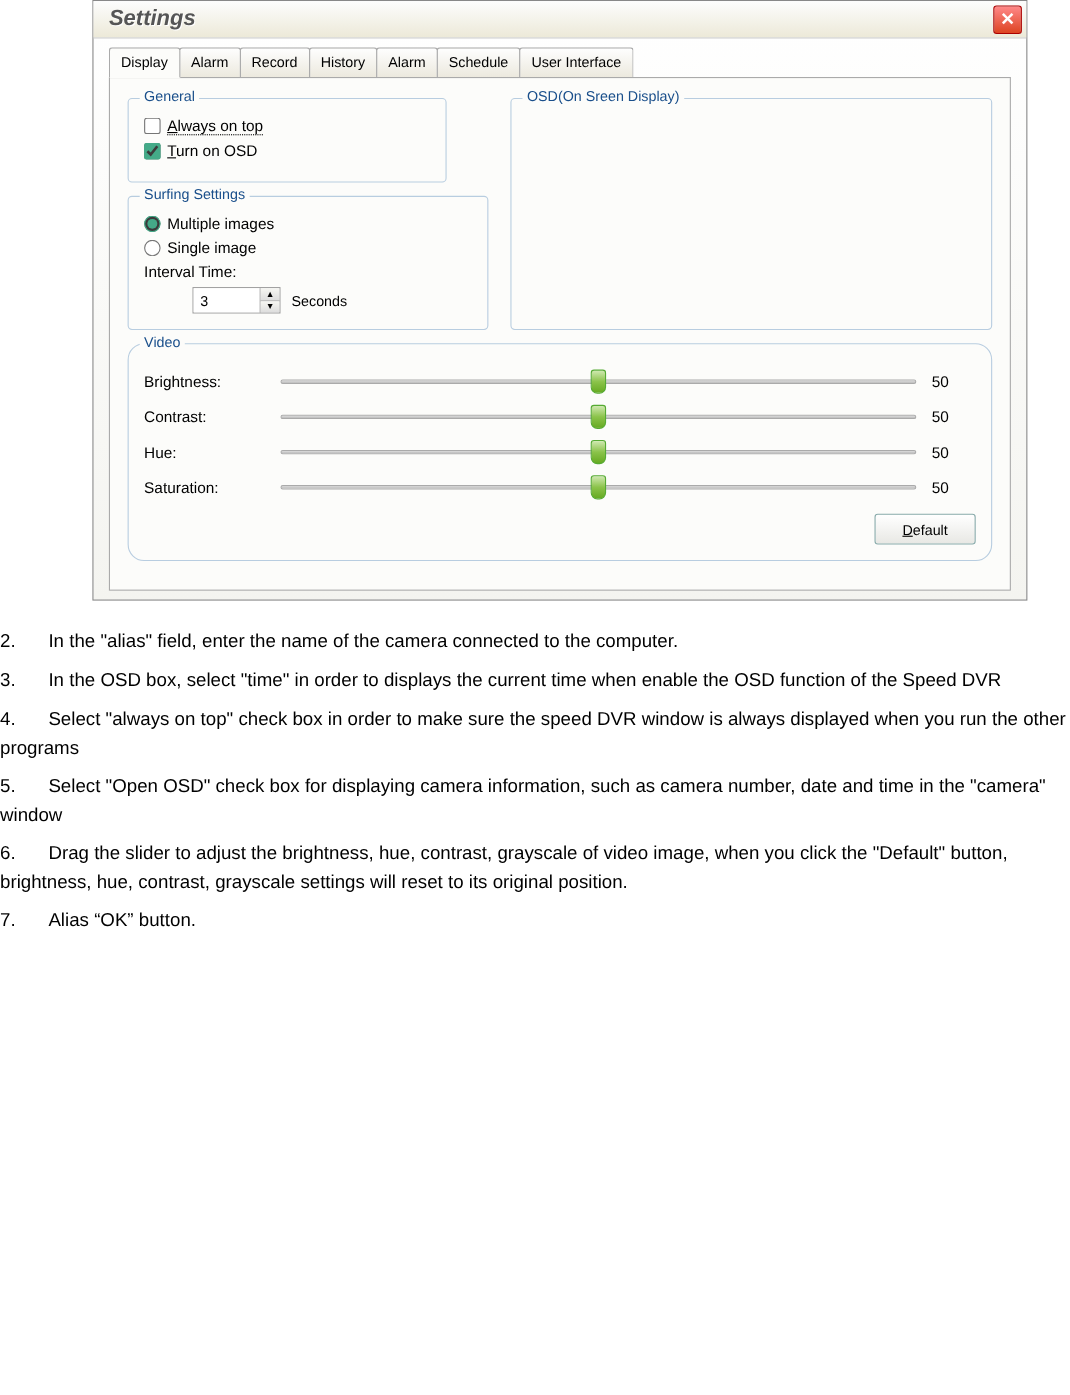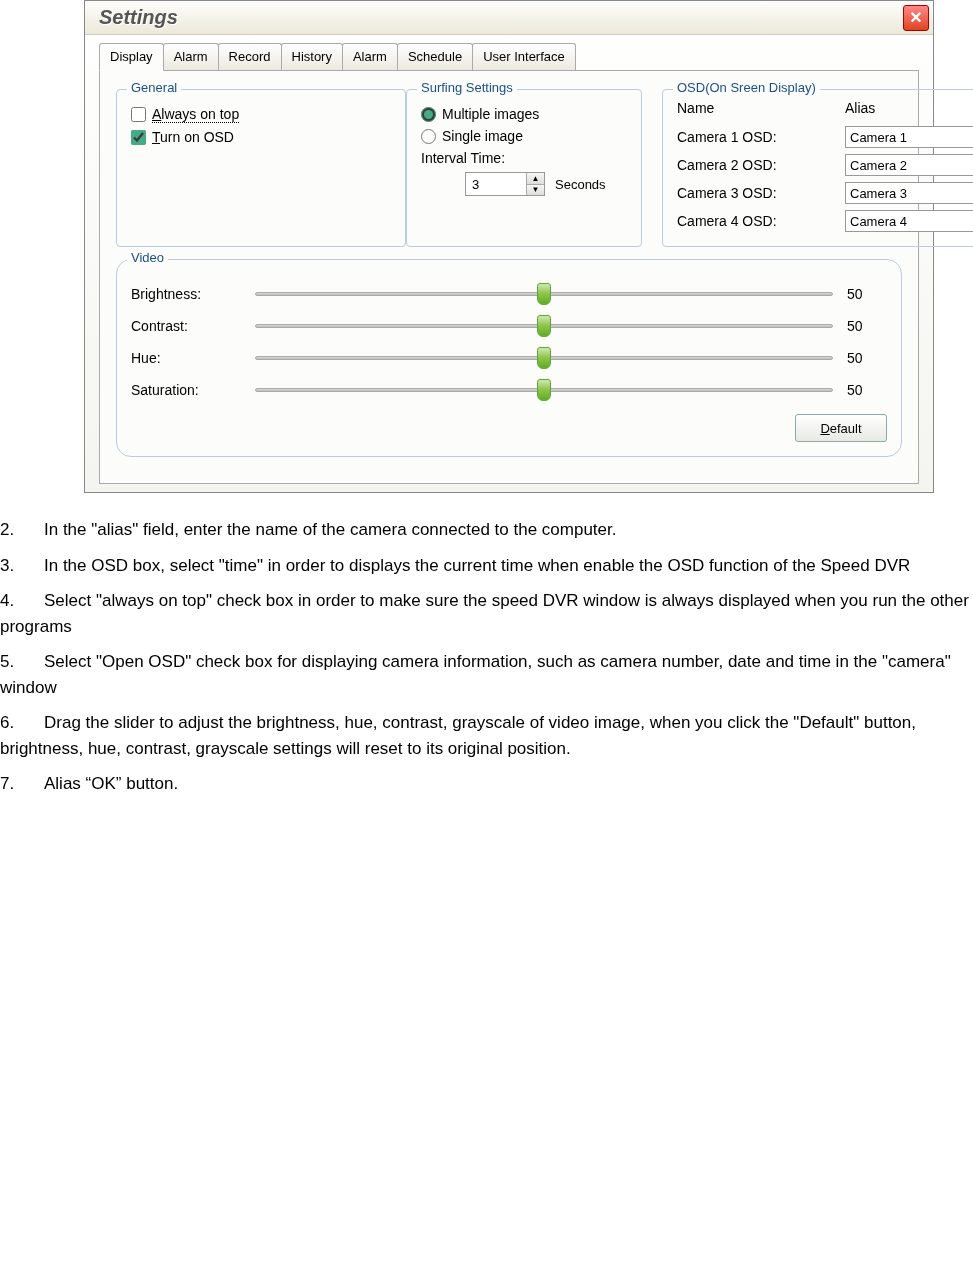--- a/index.html
+++ b/index.html
@@ -88,21 +88,21 @@
   .legend {
     position: absolute;
     top: -10px;
     left: 10px;
     background: #fcfcfa;
     padding: 0 4px;
     color: #1a4f8b;
     font-size: 13px;
   }
   .general-box { width: 290px; }
-  .surfing-box { width: 236px; }
+  .surfing-box { width: 328px; }
   .osd-box { flex: 1; }
   .checkbox-row, .radio-row {
     display: flex;
     align-items: center;
     gap: 6px;
     margin: 6px 0;
     font-size: 14px;
   }
   .underline-letter { text-decoration: underline; }
   input[type=checkbox], input[type=radio] {
@@ -217,21 +217,21 @@
     <div class="tab">Alarm</div>
     <div class="tab">Record</div>
     <div class="tab">History</div>
     <div class="tab">Alarm</div>
     <div class="tab">Schedule</div>
     <div class="tab">User Interface</div>
   </div>
 
   <div class="tab-panel">
     <div class="top-row">
-      <div style="display:flex;flex-direction:row;">
+      <div style="display:flex;flex-direction:column;">
         <div class="fieldset general-box">
           <div class="legend">General</div>
           <div class="checkbox-row">
             <input type="checkbox" style="">
             <span style="border-bottom:1px dotted #000;"><span class="underline-letter">A</span><span>lways on top</span></span>
           </div>
           <div class="checkbox-row">
             <input type="checkbox" checked="" style="">
             <span><span class="underline-letter">T</span><span>urn on OSD</span></span>
           </div>
@@ -257,36 +257,20 @@
                 <div class="sp-btn">▼</div>
               </div>
             </div>
             <span>Seconds</span>
           </div>
         </div>
       </div>
 
       <div class="fieldset osd-box">
         <div class="legend">OSD(On Sreen Display)</div>
-        <div class="osd-grid">
-          <div class="hdr">Name</div>
-          <div class="hdr">Alias</div>
-
-          <div>Camera 1 OSD:</div>
-          <input class="text-input" value="Camera 1" style="">
-
-          <div>Camera 2 OSD:</div>
-          <input class="text-input" value="Camera 2" style="">
-
-          <div>Camera 3 OSD:</div>
-          <input class="text-input" value="Camera 3" style="">
-
-          <div>Camera 4 OSD:</div>
-          <input class="text-input" value="Camera 4" style="">
-        </div>
       </div>
     </div>
 
     <div class="fieldset video-box">
       <div class="legend">Video</div>
 
       <div class="slider-row">
         <span>Brightness:</span>
         <div class="slider-track">
             <div class="slider-thumb" style="left:50%"></div>

